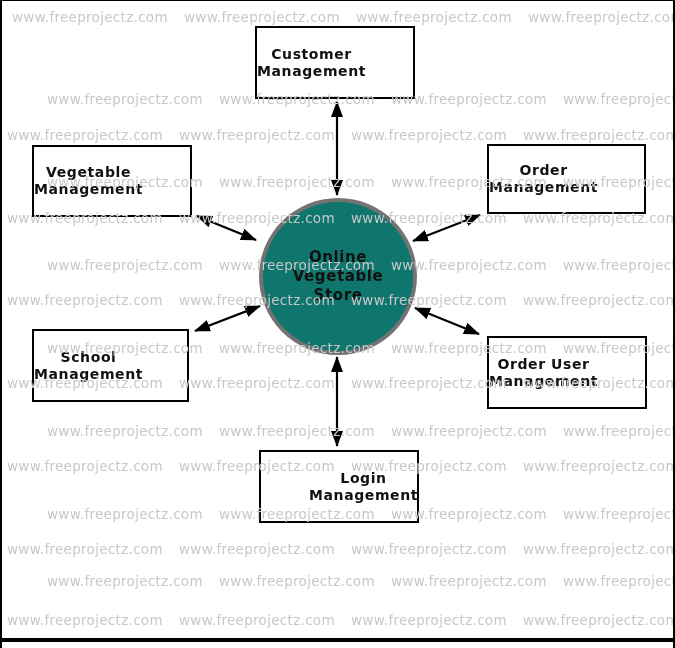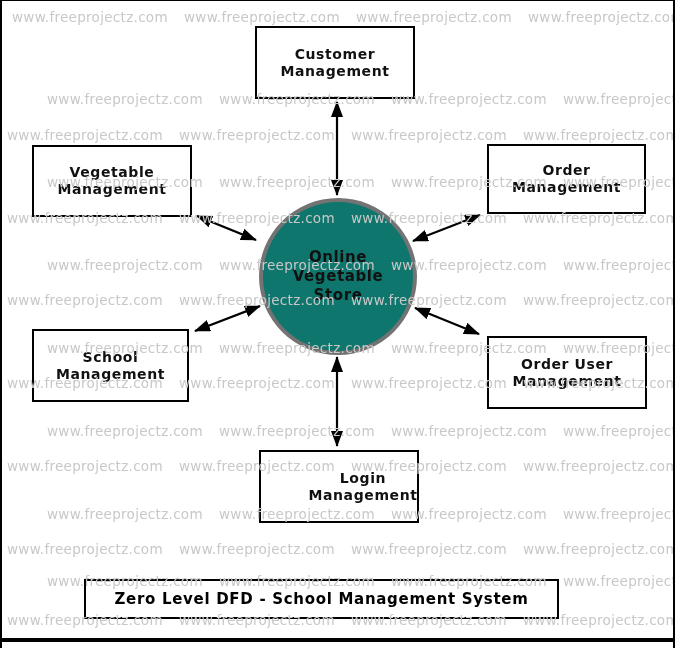--- a/index.html
+++ b/index.html
@@ -21,21 +21,20 @@
     width: 675px; height: 648px;
     z-index: 2;
   }
   .node-box {
     position: absolute;
     border: 2px solid #000;
     background: transparent;
     box-sizing: border-box;
     display: flex;
     align-items: center;
-    justify-content: center;
     z-index: 3;
   }
   .node-label {
     font-size: 14px;
     font-weight: bold;
     color: #111;
     text-align: center;
     line-height: 17px;
     letter-spacing: 0.6px;
     white-space: pre-line;
@@ -151,23 +150,20 @@
     <span class="node-label">Login
 Management</span>
   </div>
 
   <div class="process-circle">
     <span class="circle-label">Online
 Vegetable
 Store</span>
   </div>
 
-  <div class="title-box">
-    <span class="title-label">Zero Level DFD - School Management System</span>
-  </div>
 
   <div class="bottom-rule"></div>
 
   <div class="watermark-layer">
       <span class="watermark" style="left: 10px; top: 8px;">www.freeprojectz.com</span>
       <span class="watermark" style="left: 182px; top: 8px;">www.freeprojectz.com</span>
       <span class="watermark" style="left: 354px; top: 8px;">www.freeprojectz.com</span>
       <span class="watermark" style="left: 526px; top: 8px;">www.freeprojectz.com</span>
       <span class="watermark" style="left: 45px; top: 90px;">www.freeprojectz.com</span>
       <span class="watermark" style="left: 217px; top: 90px;">www.freeprojectz.com</span>

